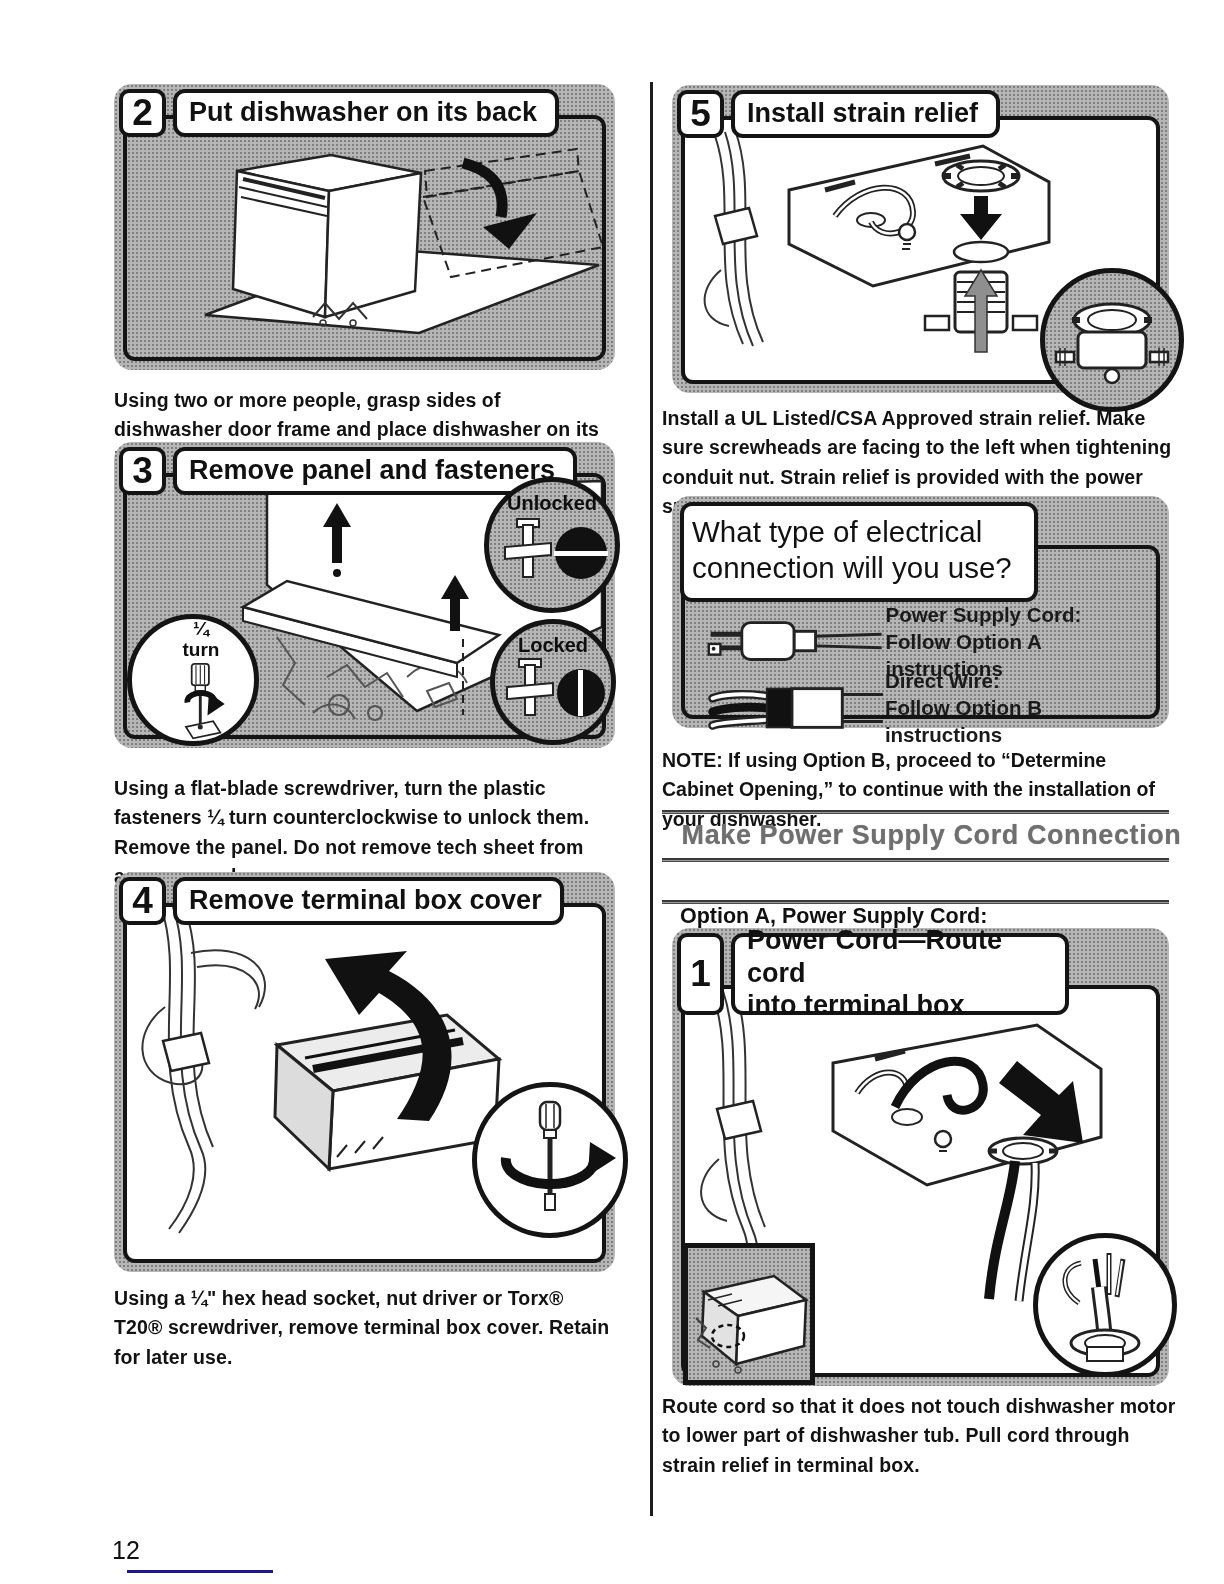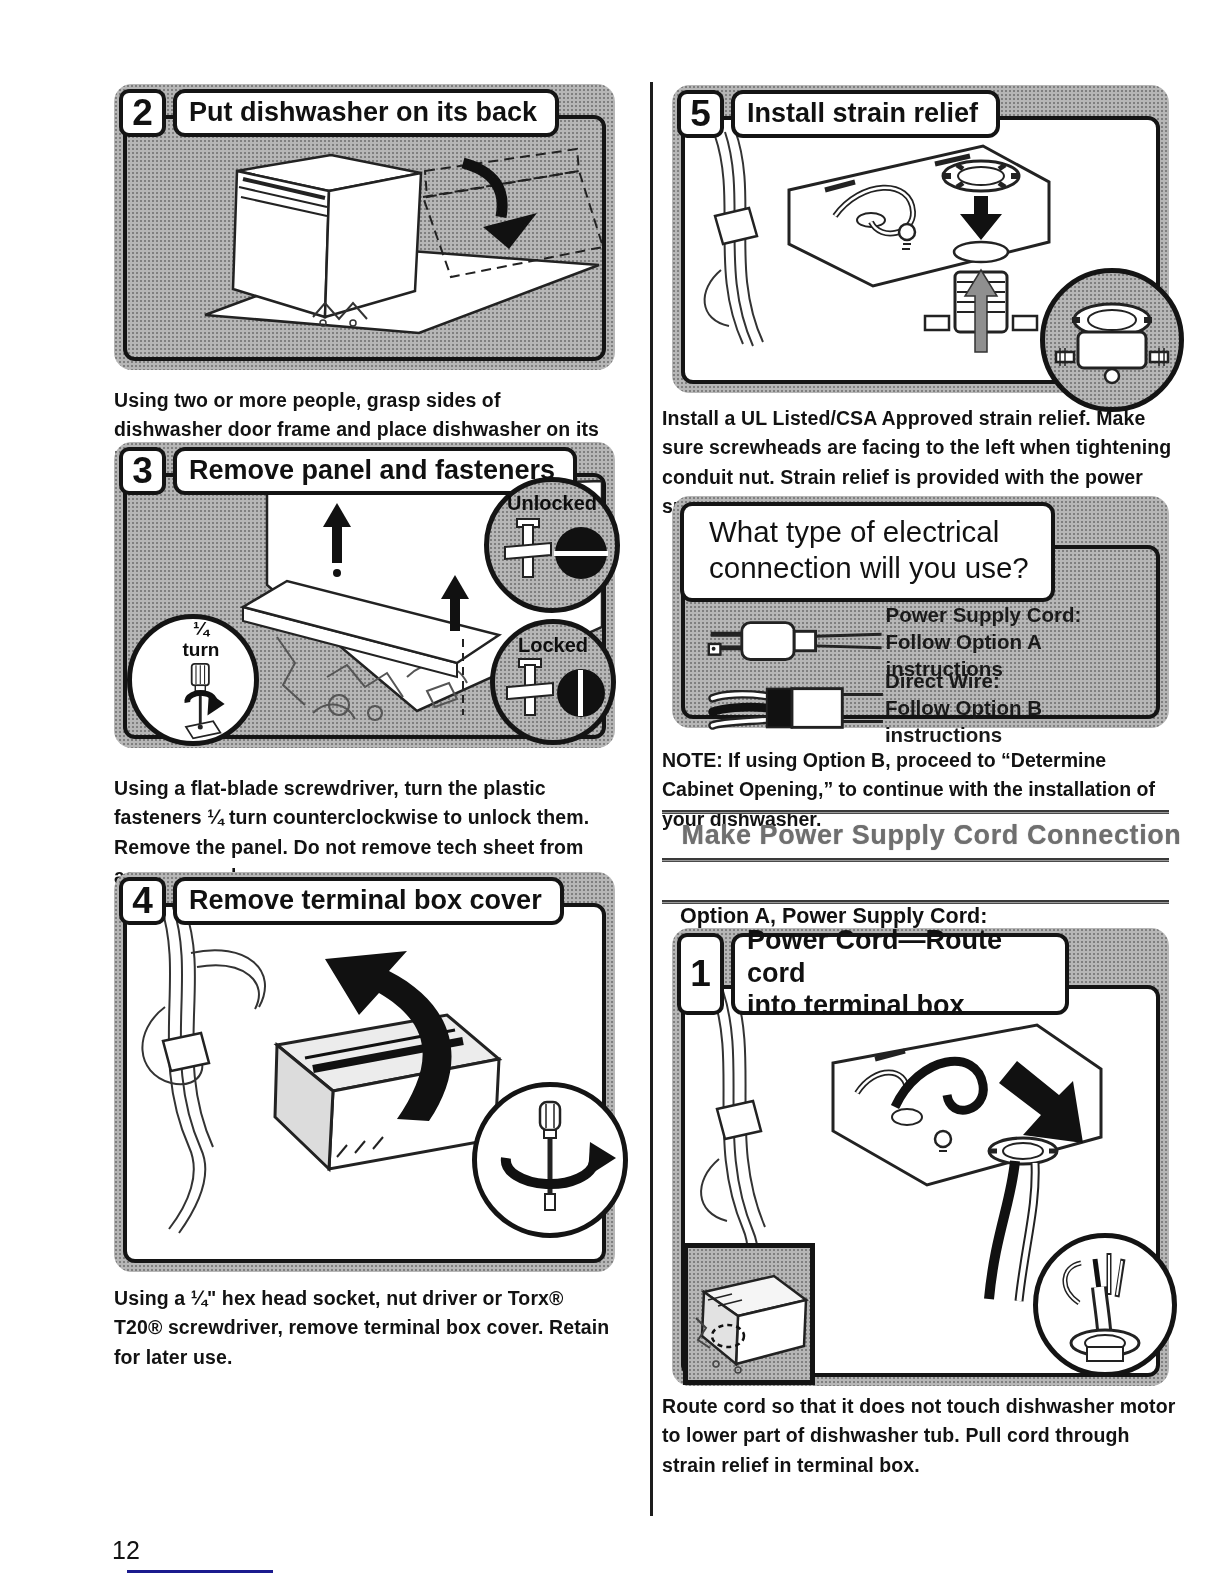--- a/index.html
+++ b/index.html
@@ -34,21 +34,21 @@
            color:#121212;letter-spacing:.1px;}
 
   
   .zoomcircle{position:absolute;border-radius:50%;border:5px solid #141414;z-index:7;
               display:flex;flex-direction:column;align-items:center;box-sizing:border-box;}
   .circlelabel{font-size:20px;font-weight:bold;margin-top:10px;color:#0e0e0e;}
   .inset{position:absolute;border:5px solid #141414;z-index:7;box-sizing:border-box;}
 
   
   .wt-tab{position:absolute;top:6px;left:8px;z-index:6;background:#fff;
-          border:4px solid #141414;border-radius:12px;padding:8px 22px 12px 25px;
+          border:4px solid #141414;border-radius:12px;padding:8px 22px 12px 8px;
           font-size:29.5px;line-height:1.22;}
   .wt-row{position:absolute;left:16px;display:flex;align-items:center;}
   .wt-text{font-size:20.5px;font-weight:bold;line-height:1.32;color:#1a1a1a;}
 
   
   .rule{position:absolute;height:4px;box-sizing:border-box;background:#9a9a9a;
         border-top:2px solid #3a3a3a;border-bottom:1px solid #4a4a4a;}
   .sec-heading{position:absolute;text-align:center;font-size:27px;font-weight:bold;
                color:#6f6f6f;letter-spacing:.6px;text-shadow:0 0 1px #9a9a9a;margin-left:16px;}
   .sub-heading{position:absolute;font-size:21.5px;font-weight:bold;color:#101010;}

